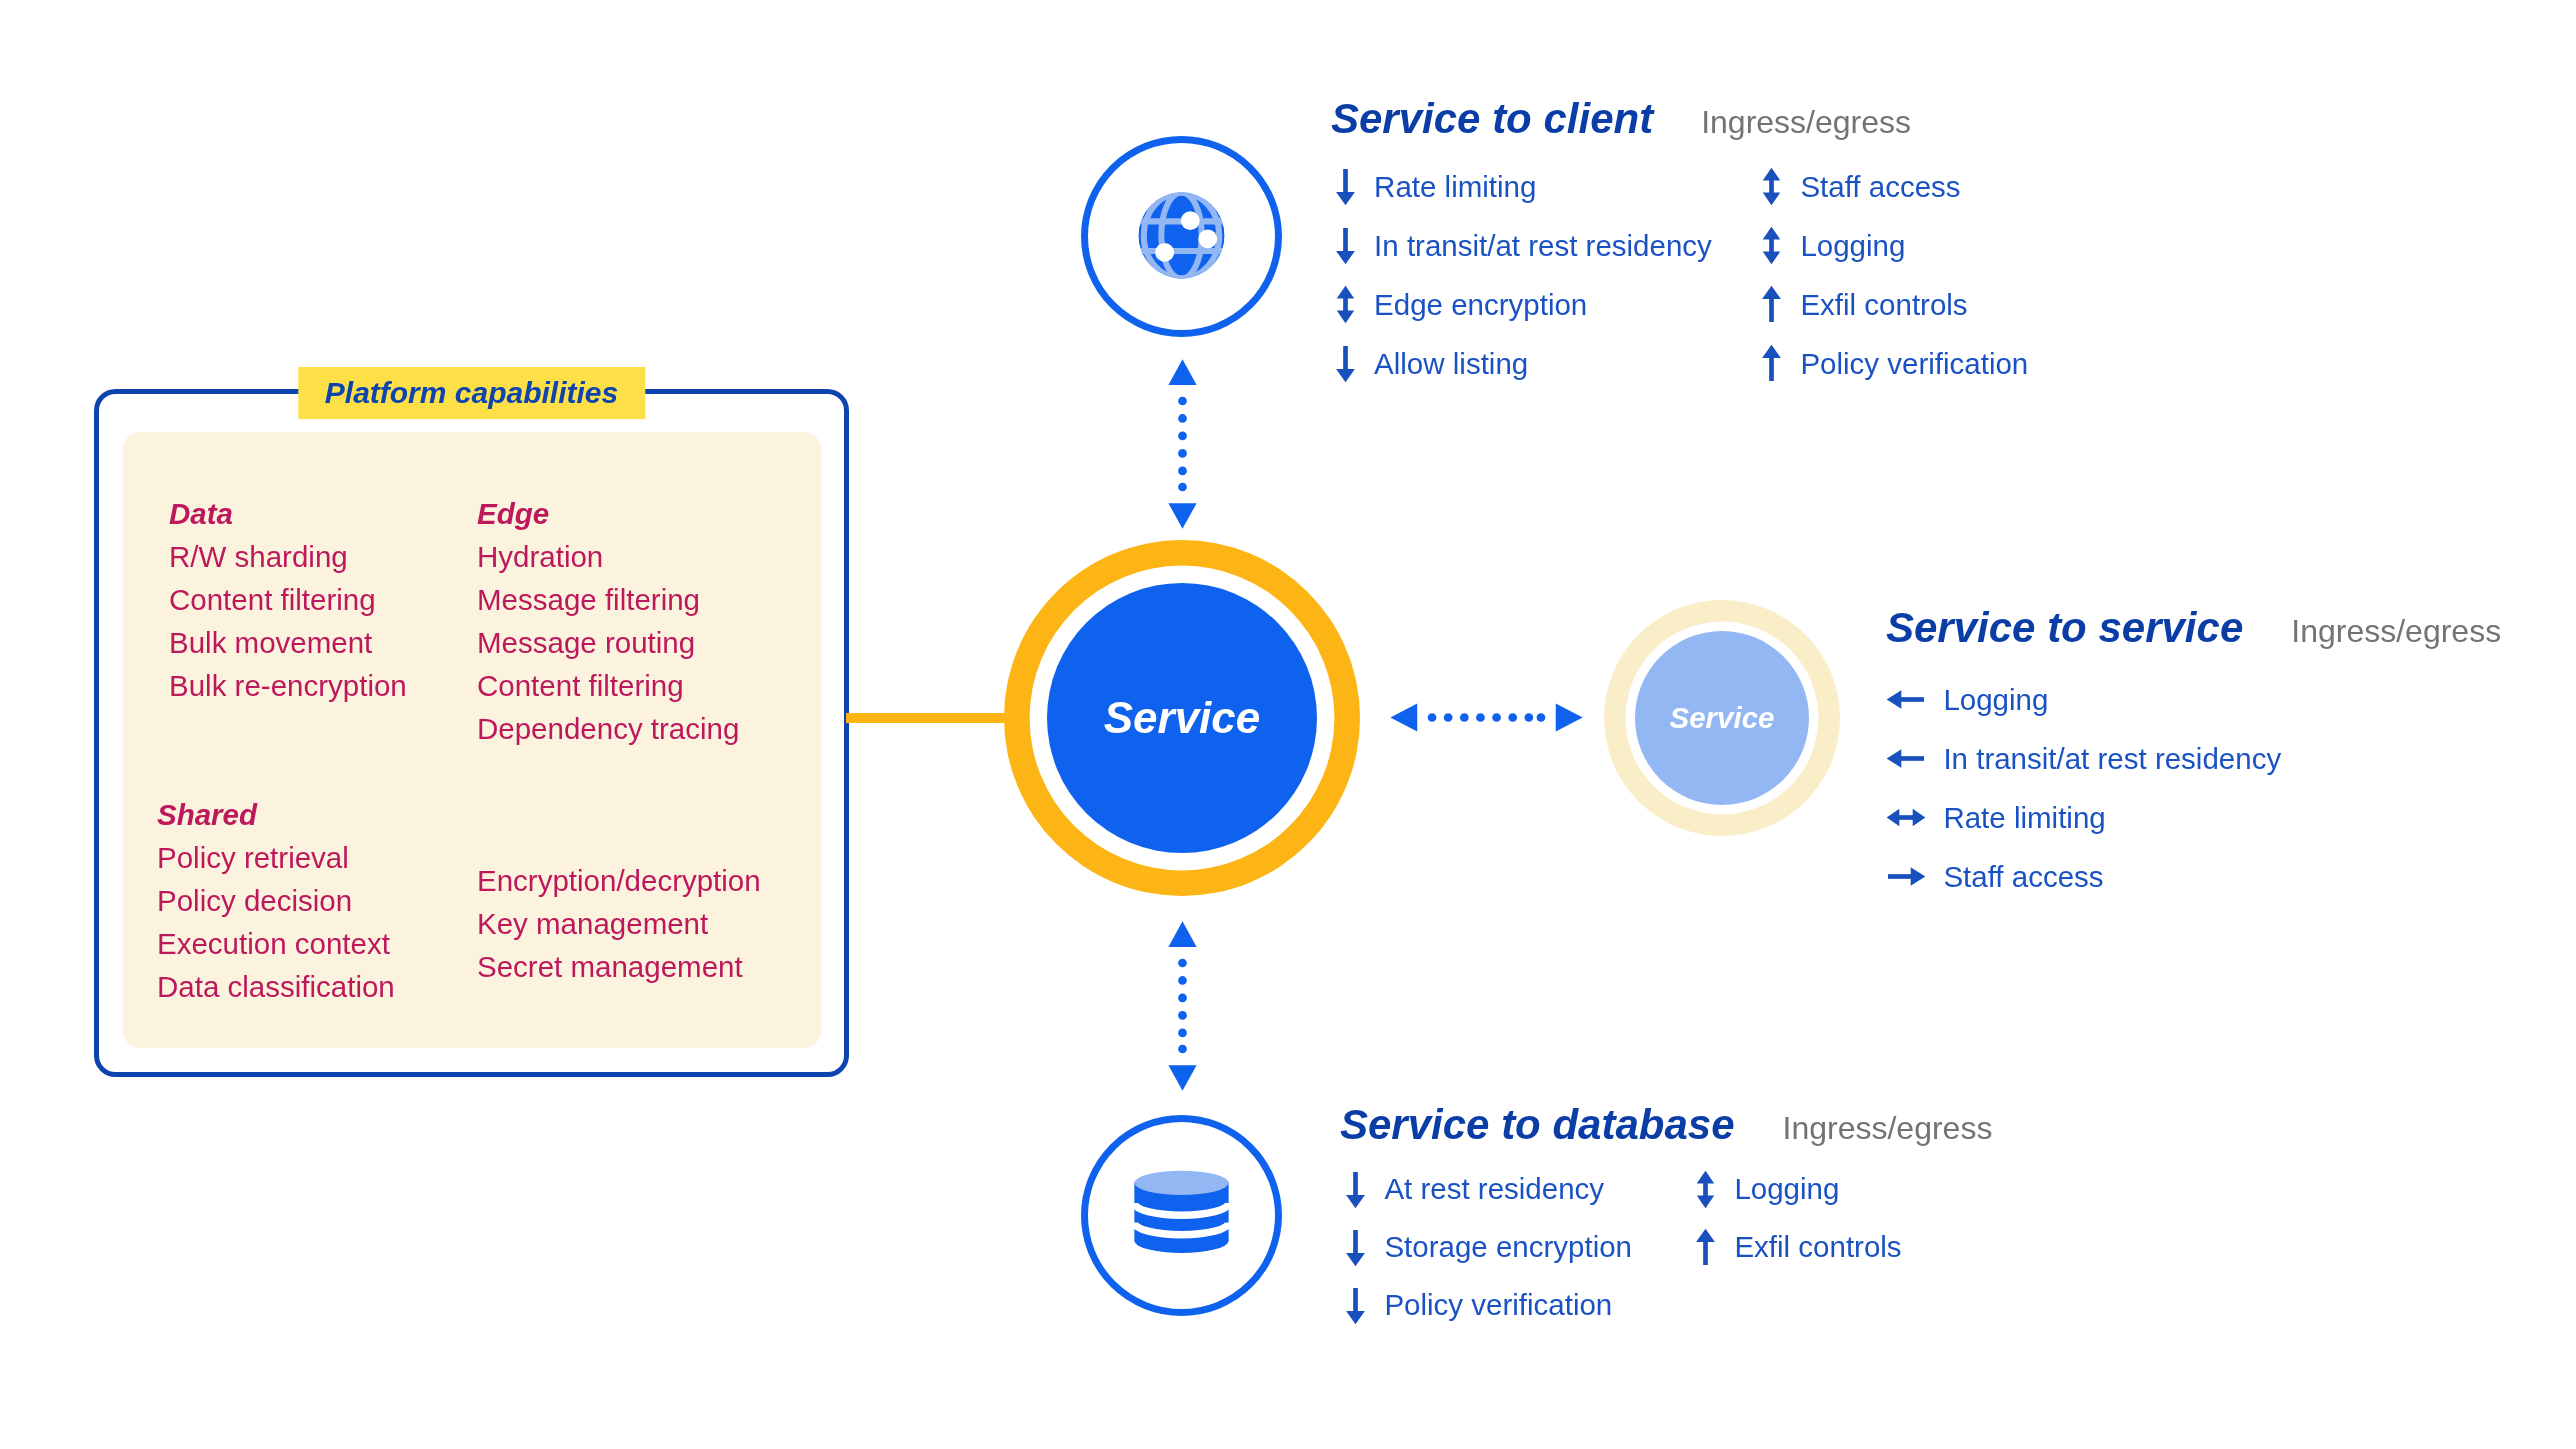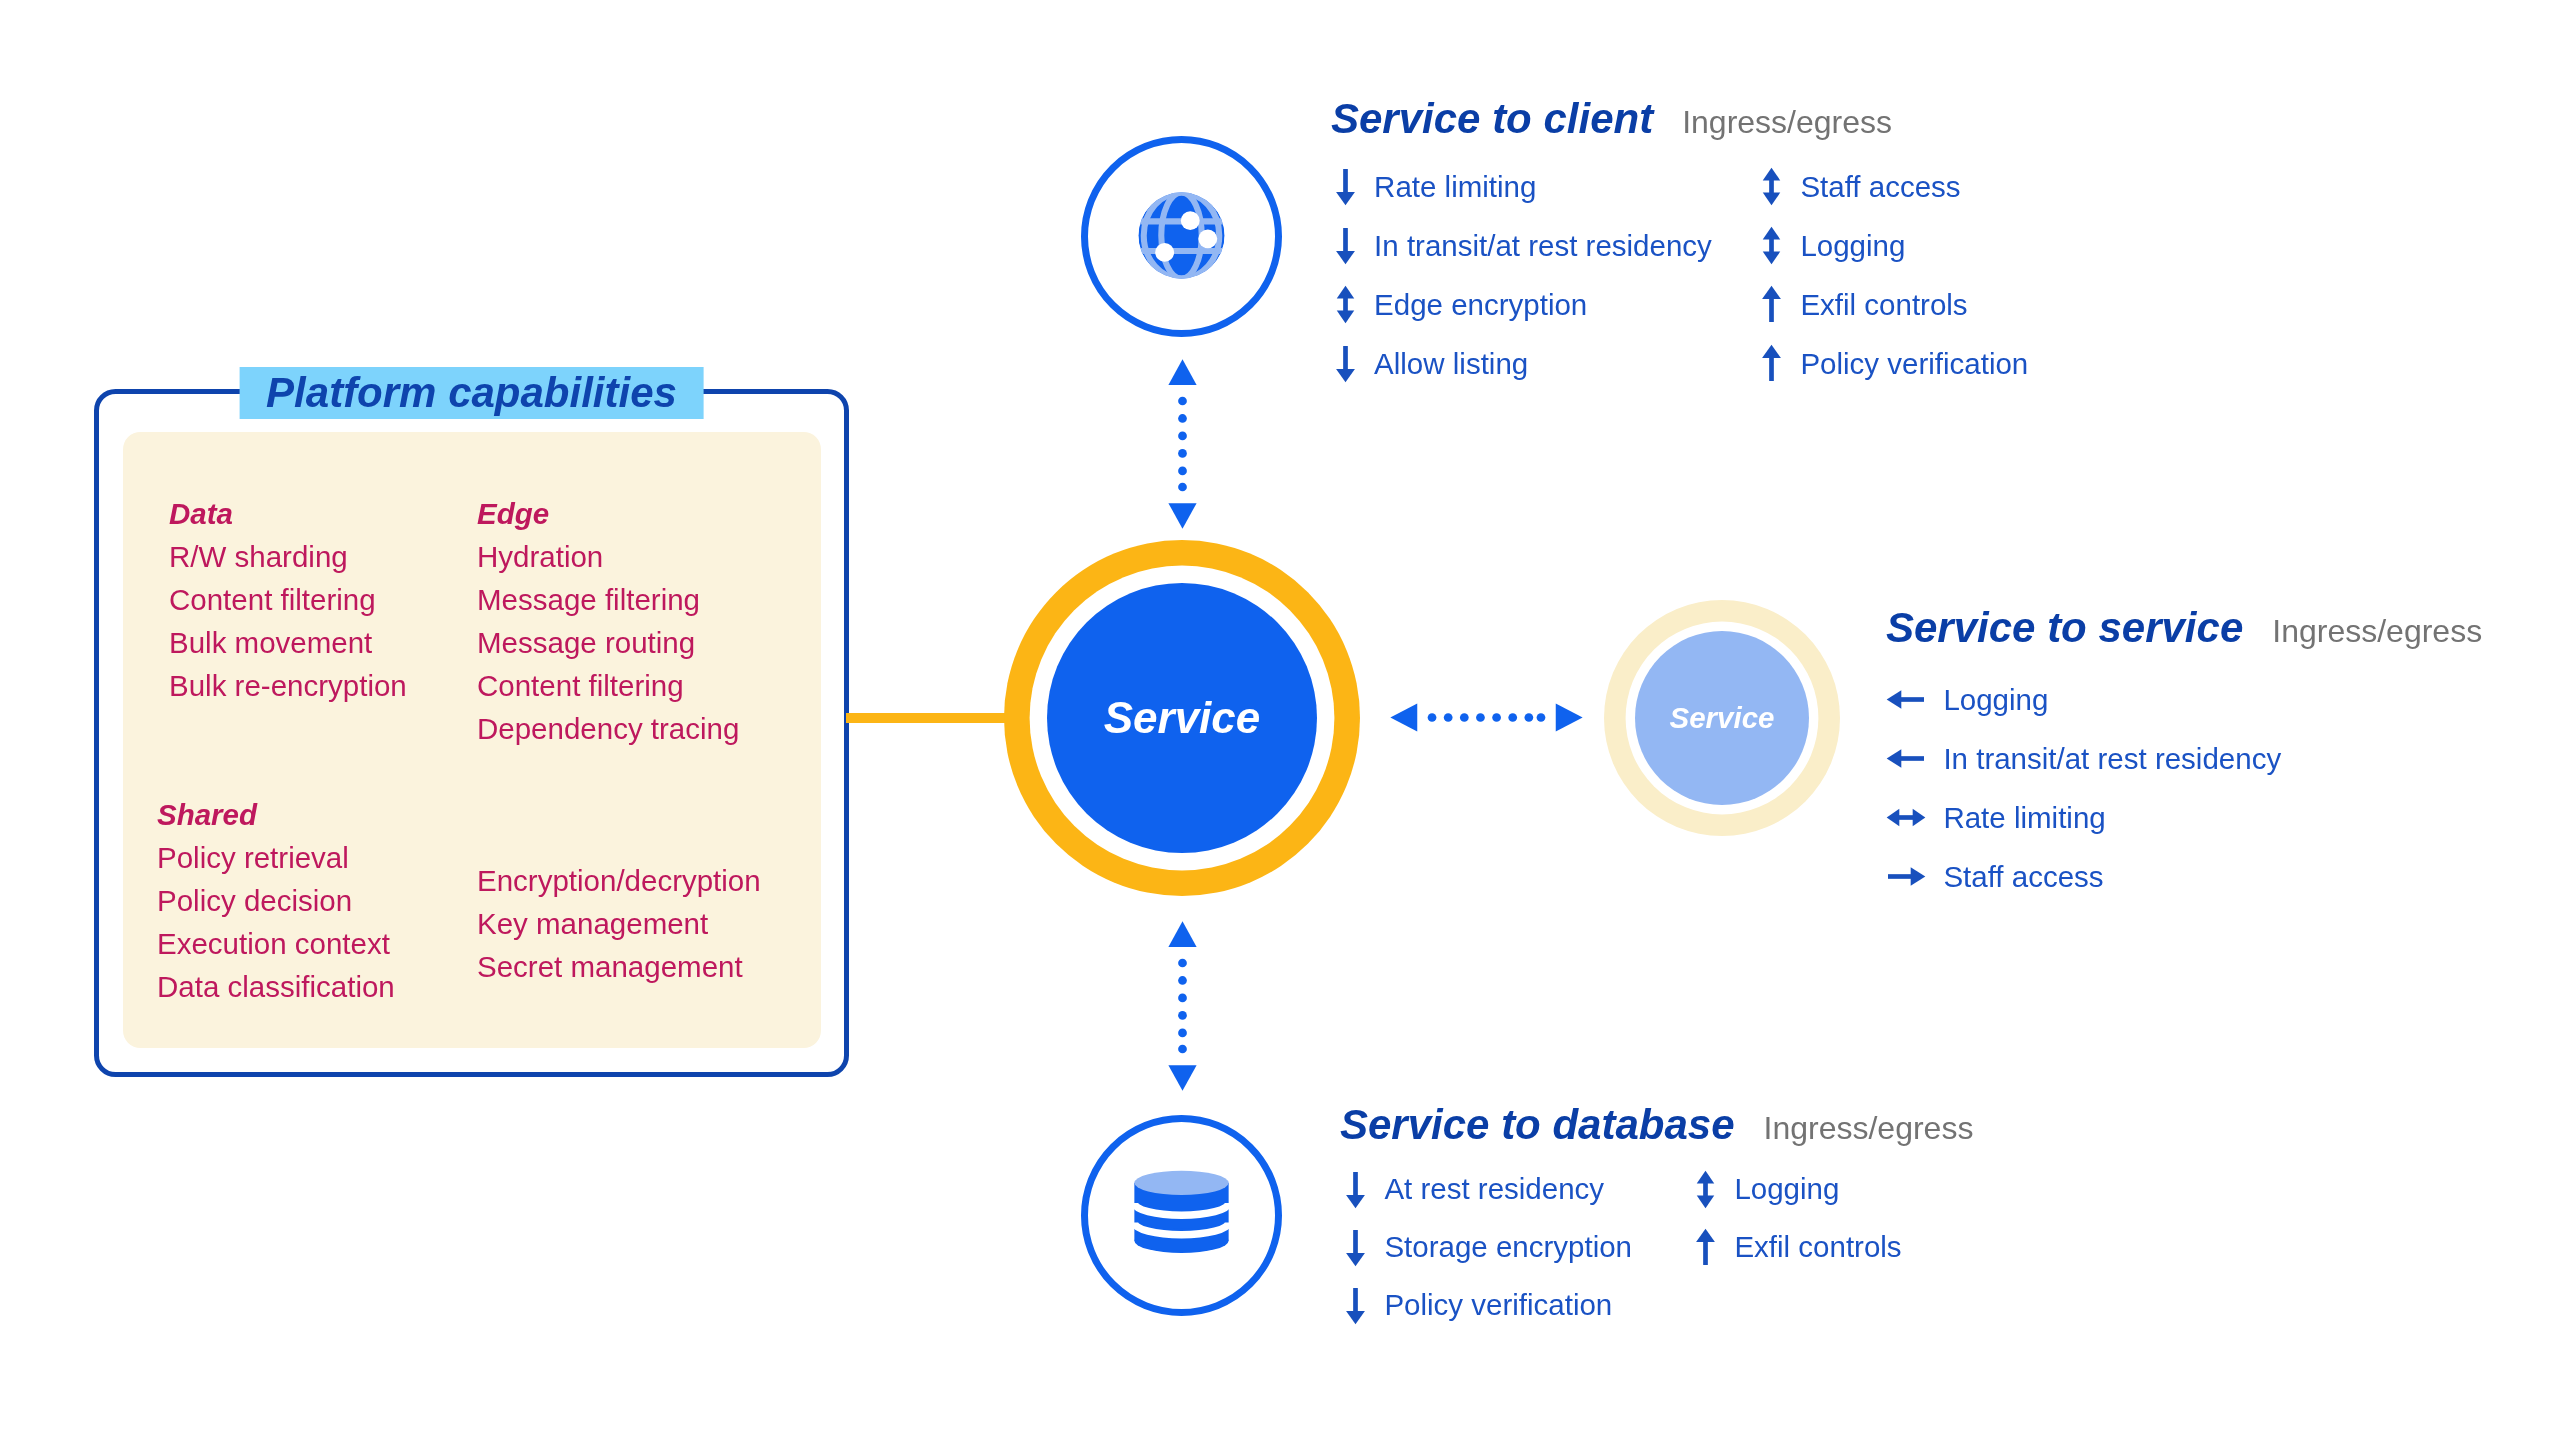--- a/index.html
+++ b/index.html
@@ -3,22 +3,22 @@
 <meta charset="utf-8">
 <style>
   * { box-sizing: border-box; margin: 0; padding: 0; }
   html,body { width: 2576px; height: 1449px; background: #ffffff;
     font-family: "Liberation Sans", sans-serif; position: relative; overflow: hidden; }
 
   
   .platform-box { position: absolute; left: 94px; top: 389px; width: 755px; height: 688px;
     border: 5.4px solid #0e44ad; border-radius: 21.5px; background: #ffffff; }
   .platform-title { position: absolute; top: -27px; left: 50%; transform: translateX(-50%);
-    background: #7dd3fc; padding: 0 27px; white-space: nowrap;
-    font-size: 42px; font-style: italic; font-weight: bold; color: #0e44ad; line-height: 52px; }
+    background: #fde047; padding: 0 27px; white-space: nowrap;
+    font-size: 30px; font-style: italic; font-weight: bold; color: #0e44ad; line-height: 52px; }
   .platform-inner { position: absolute; left: 24px; top: 38px; width: 698px; height: 616px;
     background: #fbf3dd; border-radius: 17.4px; }
   .cap-col { position: absolute; color: #be185d; font-size: 29.5px; line-height: 43px; }
   .cap-col .col-header { font-style: italic; font-weight: 600; }
   .col-data   { left: 70px; top: 98px; }
   .col-edge   { left: 378px; top: 98px; }
   .col-shared { left: 58px; top: 399px; }
   .col-shared2{ left: 378px; top: 442px; margin-top: 23px; }
 
   
@@ -46,21 +46,21 @@
   .dotted-arrow { position: absolute; }
   .da-top        { left: 1165px; top: 358px; }
   .da-bottom     { left: 1165px; top: 920px; }
   .da-horizontal { left: 1389px; top: 700px; }
 
   
   .sec { position: absolute; }
   .sec-client   { left: 1331px; top: 90px; }
   .sec-service  { left: 1886px; top: 576px; margin-top: 23px; }
   .sec-database { left: 1340px; top: 1096px; }
-  .sec-header { display: flex; align-items: baseline; gap: 29px; white-space: nowrap; }
+  .sec-header { display: flex; align-items: baseline; gap: 48px; white-space: nowrap; }
   .sec-title { font-size: 42px; font-weight: bold; font-style: italic; color: #0a3ea6; line-height: 58px; }
   .sec-sub { font-size: 32px; font-weight: 400; color: #737373; }
   .ctl-col { position: absolute; }
   .sec-client .col-l   { left: 2.7px;   top: 67px; }
   .sec-client .col-r   { left: 429px; top: 67px; }
   .sec-service .col-l  { left: 0px;   top: 71px; }
   .sec-database .col-l { left: 4px;   top: 64px; }
   .sec-database .col-r { left: 354px; top: 64px; }
   .ctl-row { display: flex; align-items: center; height: 59px; }
   .sec-database .ctl-row { height: 58px; }

